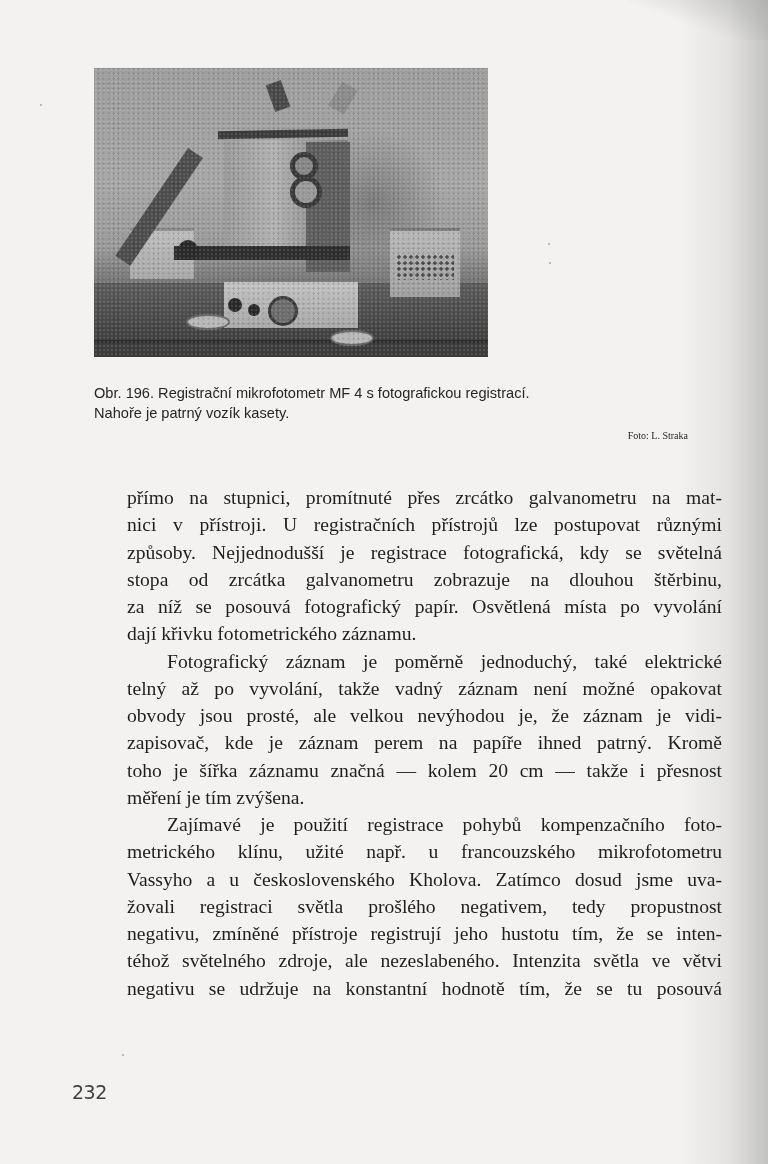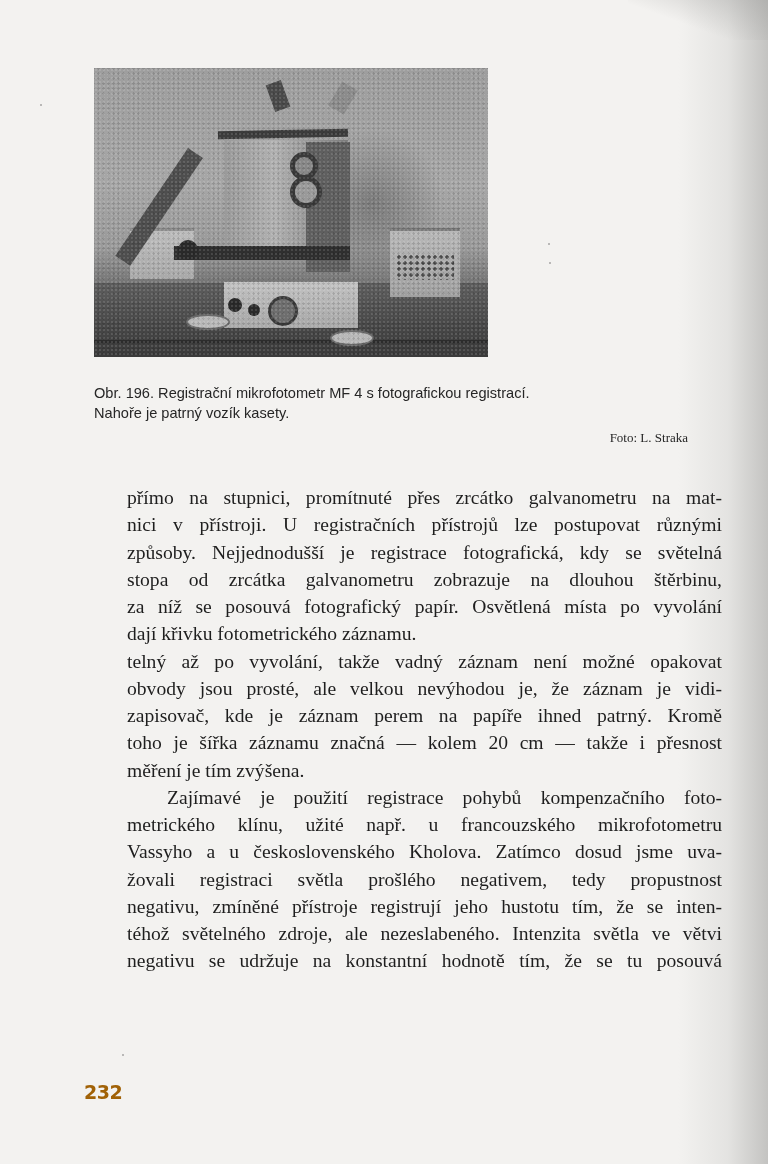--- a/index.html
+++ b/index.html
@@ -98,35 +98,35 @@
 
   
   .caption {
     position: absolute; left: 94px; top: 384px; width: 600px;
     font-family: "Liberation Sans", sans-serif; font-size: 14.6px; line-height: 19.5px;
     color: #262626;
   }
   .caption-line { display: block; white-space: nowrap; }
   .photo-credit {
     position: absolute; left: 420px; top: 430px; width: 268px; text-align: right;
-    font-family: "Liberation Serif", serif; font-size: 13px; color: #262626;
+    font-family: "Liberation Serif", serif; font-size: 10px; color: #262626;
   }
 
   
   .body-text {
     position: absolute; left: 92px; top: 484px; width: 595px;
     font-size: 19.6px; line-height: 27.25px; color: #1e1e1e; margin-left: 35px;
   }
   .line { display: block; white-space: nowrap; text-align: justify; text-align-last: justify; height: 27.25px; }
   .line.last { text-align-last: left; }
   .line.indent { padding-left: 40px; }
 
   .page-number {
-    position: absolute; left: 84px; top: 1081px;
-    font-family: "DejaVu Sans", sans-serif; font-weight: bold; font-size: 19px; color: #a16207;
+    position: absolute; left: 72px; top: 1081px;
+    font-family: "DejaVu Sans", sans-serif; font-weight: normal; font-size: 19px; color: #404040;
     letter-spacing: -0.5px;
   }
 </style>
 </head>
 <body>
 
 <div class="page-shade"></div>
 <div class="page-shade-top"></div>
 <div class="speck" style="left:40px;top:104px"></div>
 <div class="speck" style="left:549px;top:262px"></div>
@@ -168,20 +168,21 @@
 <div class="body-text">
   <div>
     <span class="line">přímo na stupnici, promítnuté přes zrcátko galvanometru na mat-</span>
     <span class="line">nici v přístroji. U registračních přístrojů lze postupovat různými</span>
     <span class="line">způsoby. Nejjednodušší je registrace fotografická, kdy se světelná</span>
     <span class="line">stopa od zrcátka galvanometru zobrazuje na dlouhou štěrbinu,</span>
     <span class="line">za níž se posouvá fotografický papír. Osvětlená místa po vyvolání</span>
     <span class="line last">dají křivku fotometrického záznamu.</span>
   </div>
   <div>
+    <span class="line indent">Fotografický záznam je poměrně jednoduchý, také elektrické</span>
     <span class="line">telný až po vyvolání, takže vadný záznam není možné opakovat</span>
     <span class="line">obvody jsou prosté, ale velkou nevýhodou je, že záznam je vidi-</span>
     <span class="line">zapisovač, kde je záznam perem na papíře ihned patrný. Kromě</span>
     <span class="line">toho je šířka záznamu značná — kolem 20 cm — takže i přesnost</span>
     <span class="line last">měření je tím zvýšena.</span>
   </div>
   <div>
     <span class="line indent">Zajímavé je použití registrace pohybů kompenzačního foto-</span>
     <span class="line">metrického klínu, užité např. u francouzského mikrofotometru</span>
     <span class="line">Vassyho a u československého Kholova. Zatímco dosud jsme uva-</span>

